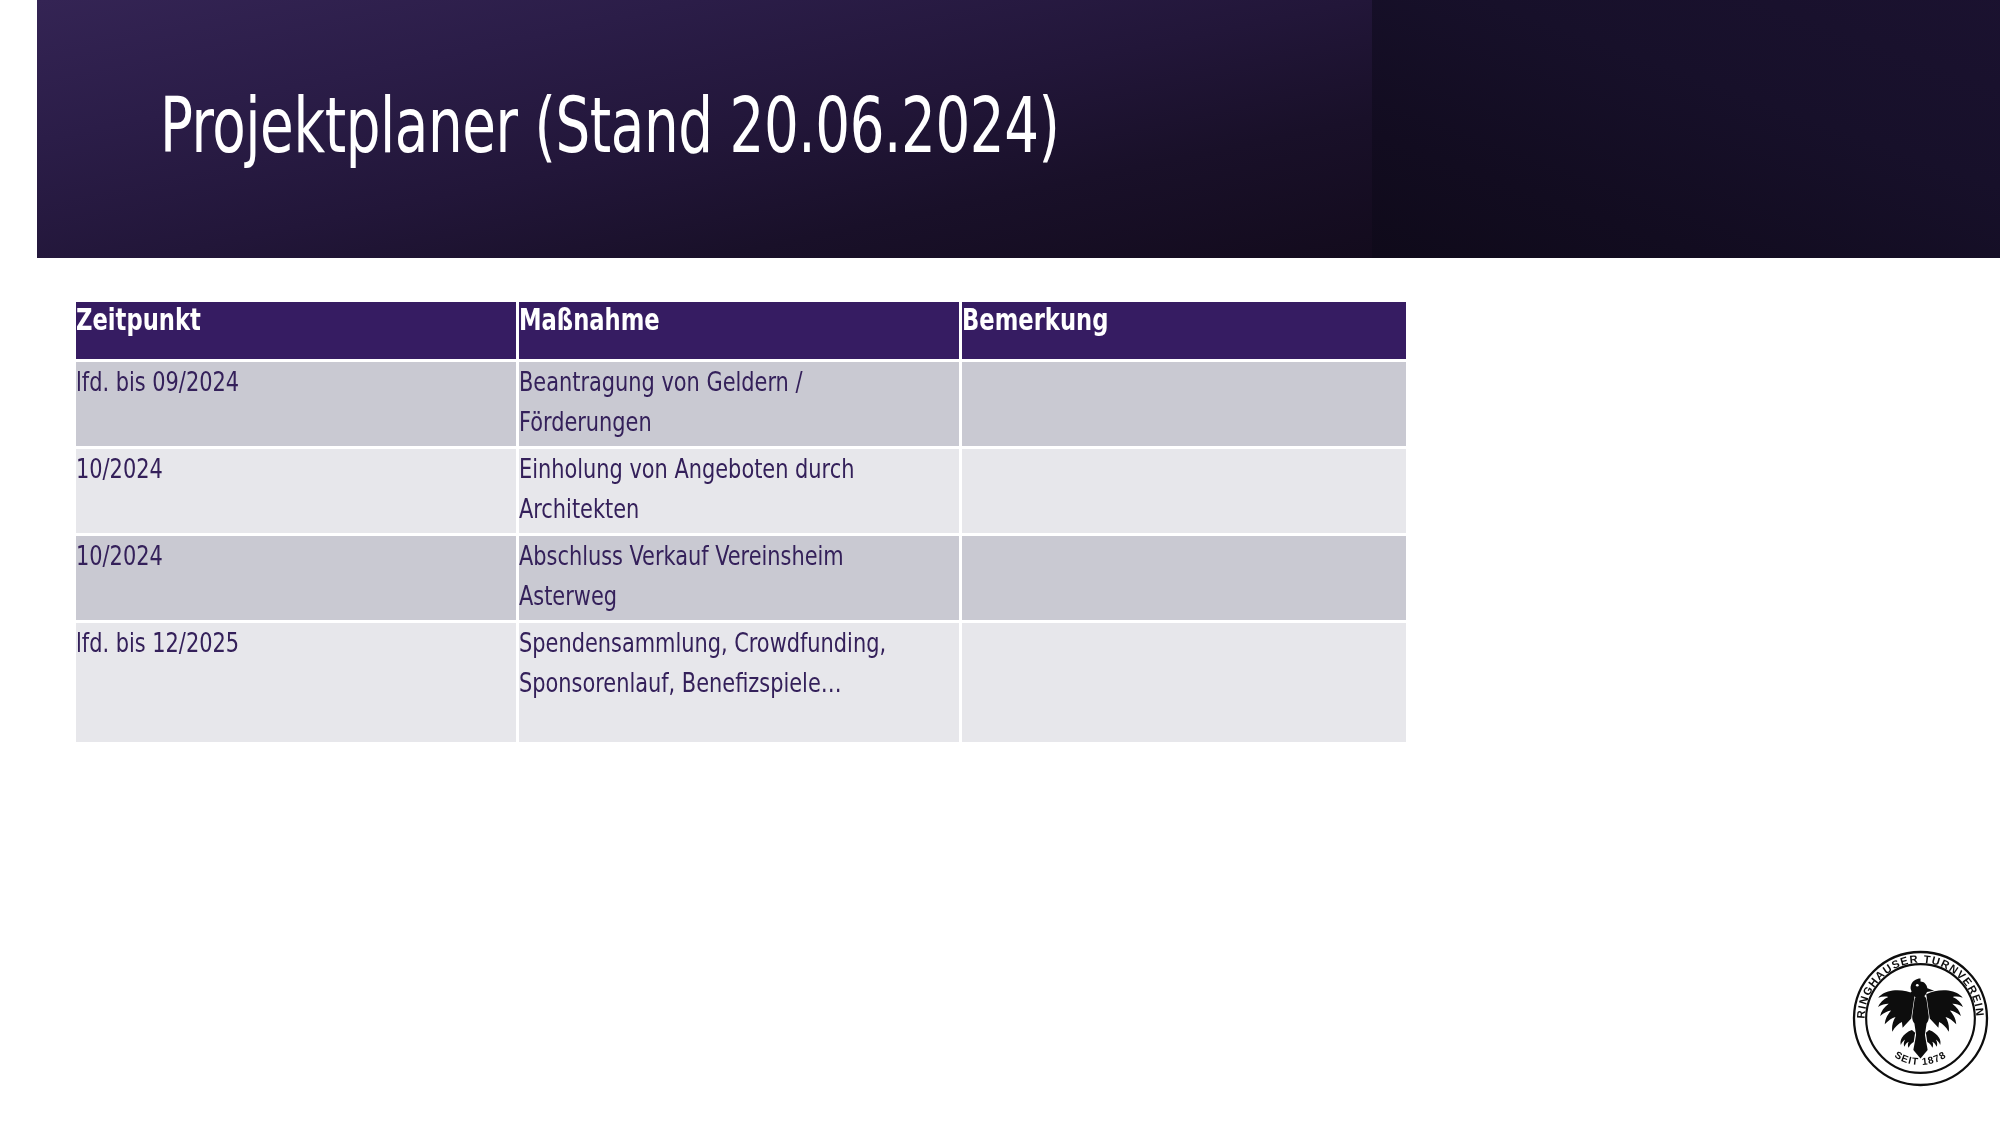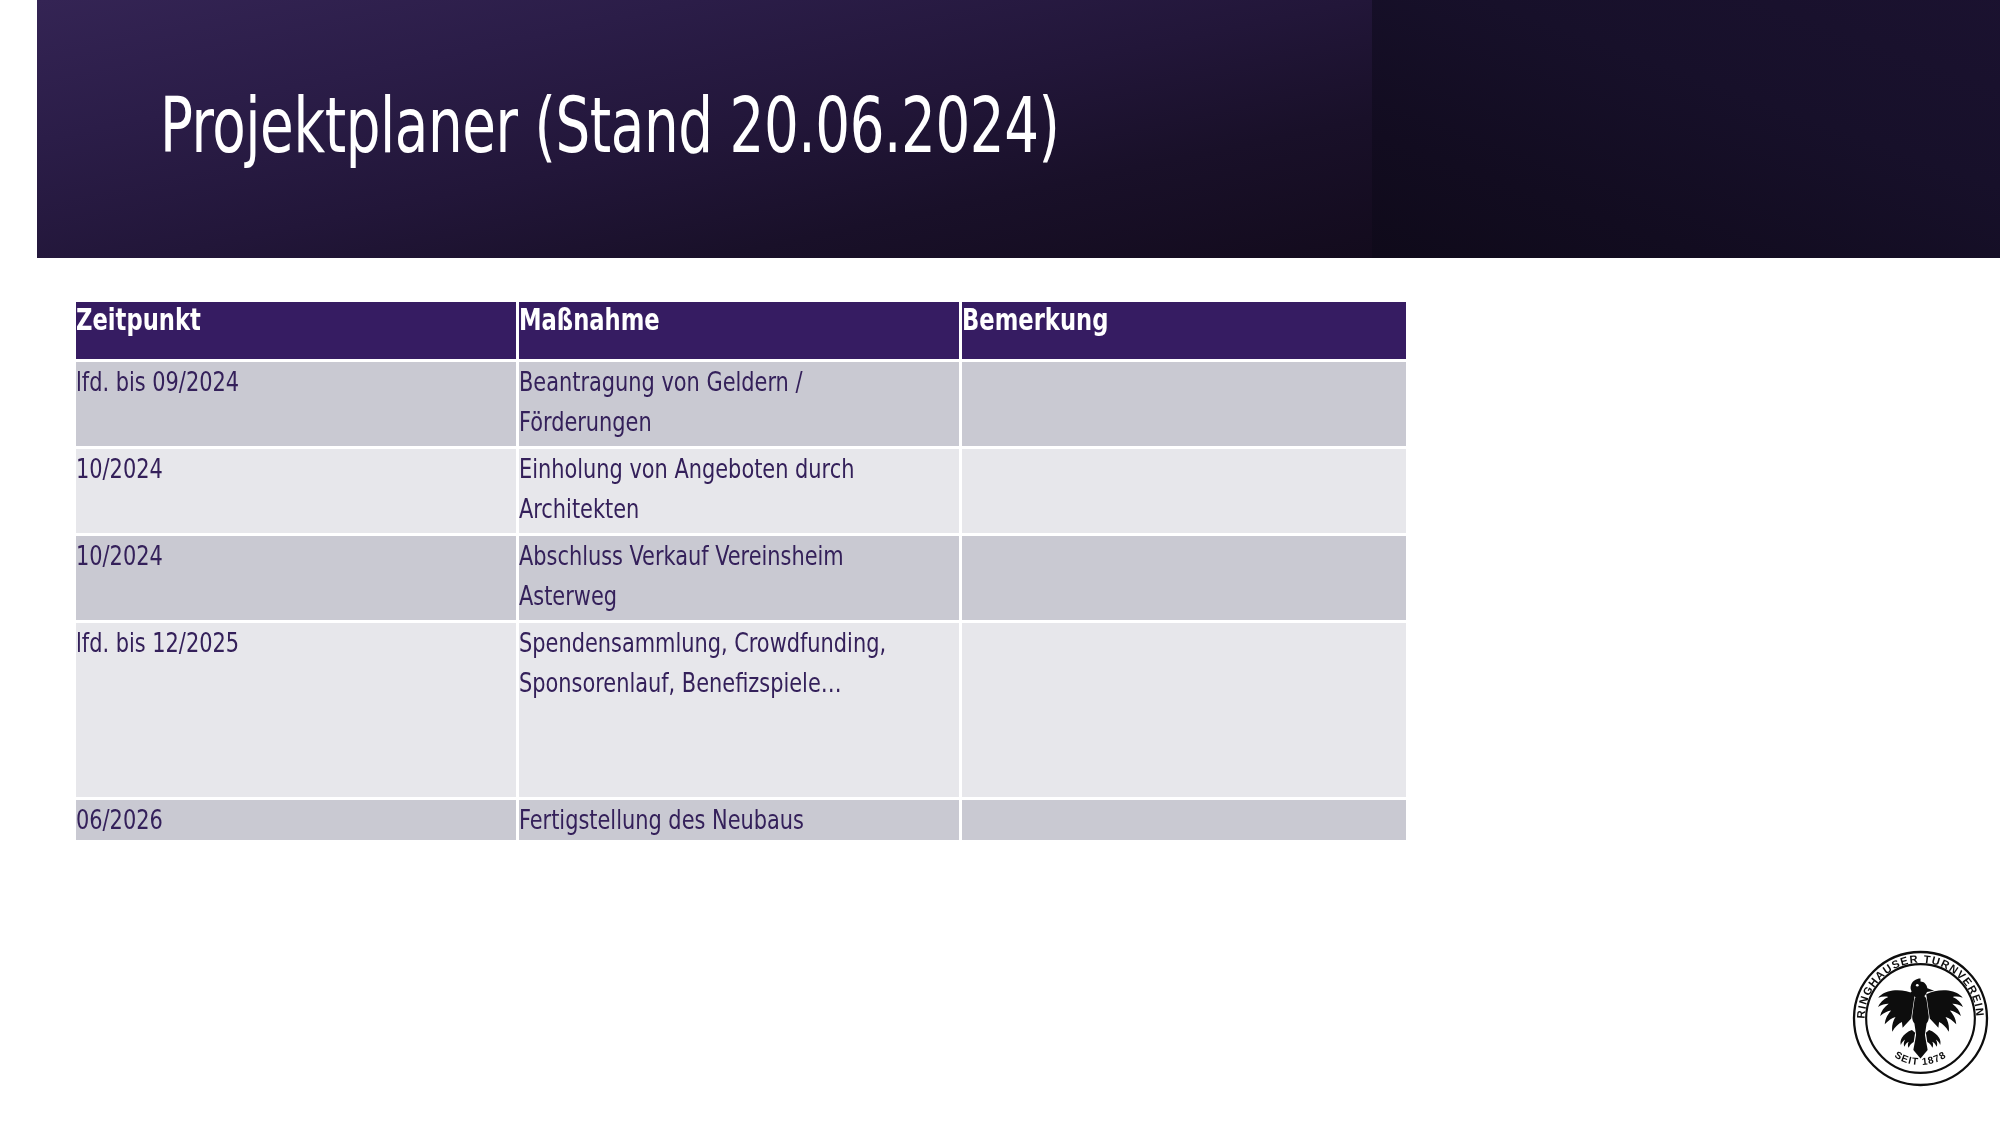--- a/index.html
+++ b/index.html
@@ -114,21 +114,21 @@
 
   .cell-text {
     display: block;
     transform: scaleX(0.86);
     transform-origin: left top;
   }
 
   
   tr.h2 td { height: 84px; }
   tr.h1 td { height: 29px; }
-  tr.h3 td { height: 174px; }
+  tr.h3 td { height: 119px; }
 
   
   #club-logo {
     position: absolute;
     left: 1849px;
     top: 947px;
     width: 143px;
     height: 143px;
   }
 </style>
@@ -205,31 +205,20 @@
           <span class="cell-text">lfd. bis 12/2025</span>
         </td>
       <td>
           <span class="cell-text">Spendensammlung, Crowdfunding, Sponsorenlauf, Benefizspiele…</span>
         </td>
       <td>
           <span class="cell-text"></span>
         </td>
     </tr>
 
-    <tr class="shade-dark h1">
-      <td>
-          <span class="cell-text">06/2026</span>
-        </td>
-      <td>
-          <span class="cell-text">Fertigstellung des Neubaus</span>
-        </td>
-      <td>
-          <span class="cell-text"></span>
-        </td>
-    </tr>
 
   </tbody>
 </table>
 
 <div id="club-logo">
   <svg viewBox="0 0 200 200" width="143" height="143" xmlns="http://www.w3.org/2000/svg">
     <defs>
       <path id="arcTop" d="M 22,100 A 78,78 0 0 1 178,100" fill="none"></path>
       <path id="arcBot" d="M 35,100 A 65,65 0 0 0 165,100" fill="none"></path>
     </defs>

